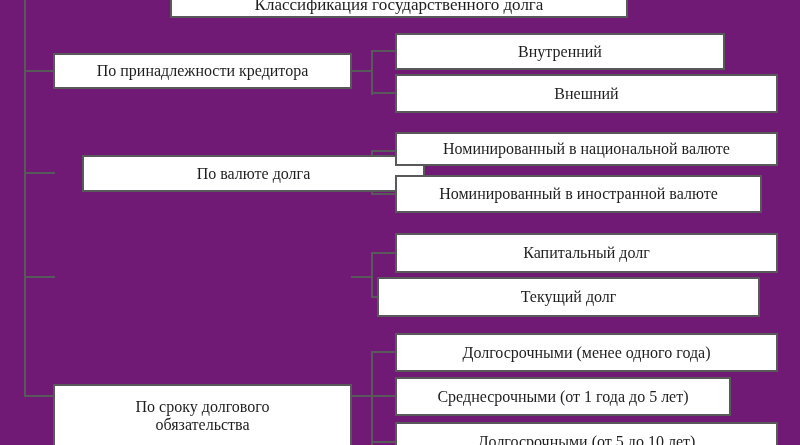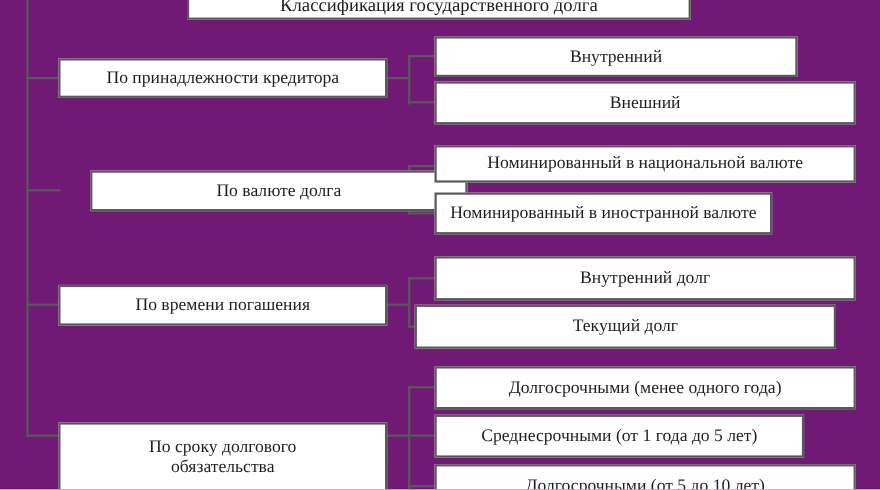--- a/index.html
+++ b/index.html
@@ -47,35 +47,32 @@
   <div class="ln" style="left:371px;top:150px;width:2px;height:45px;"></div>
   <div class="ln" style="left:371px;top:150px;width:26px;height:2px;"></div>
   <div class="ln" style="left:371px;top:193px;width:26px;height:2px;"></div>
 
   <div class="box" style="left:53px;top:155px;width:343px;height:37px;margin-left:29px;">
     <span>По валюте долга</span>
   </div>
   <div class="box" style="left:395px;top:132px;width:383px;height:34px;">
     <span>Номинированный в национальной валюте</span>
   </div>
-  <div class="box" style="left:395px;top:175px;width:307px;height:38px;">
+  <div class="box" style="left:395px;top:175px;width:367px;height:38px;">
     <span>Номинированный в иностранной валюте</span>
   </div>
 
   <div class="ln" style="left:24px;top:276px;width:31px;height:2px;"></div>
   <div class="ln" style="left:351px;top:276px;width:22px;height:2px;"></div>
   <div class="ln" style="left:371px;top:252px;width:2px;height:46px;"></div>
   <div class="ln" style="left:371px;top:252px;width:26px;height:2px;"></div>
   <div class="ln" style="left:371px;top:296px;width:26px;height:2px;"></div>
 
-  <div class="box" style="left:53px;top:259px;width:299px;height:37px;">
-    <span>По времени погашения</span>
-  </div>
   <div class="box" style="left:395px;top:233px;width:383px;height:40px;">
-    <span>Внутренний долг</span>
+    <span>Капитальный долг</span>
   </div>
   <div class="box" style="left:377px;top:277px;width:383px;height:40px;">
     <span>Текущий долг</span>
   </div>
 
   <div class="ln" style="left:24px;top:395px;width:31px;height:2px;"></div>
   <div class="ln" style="left:351px;top:395px;width:22px;height:2px;"></div>
   <div class="ln" style="left:371px;top:351px;width:2px;height:94px;"></div>
   <div class="ln" style="left:371px;top:351px;width:26px;height:2px;"></div>
   <div class="ln" style="left:371px;top:395px;width:26px;height:2px;"></div>

